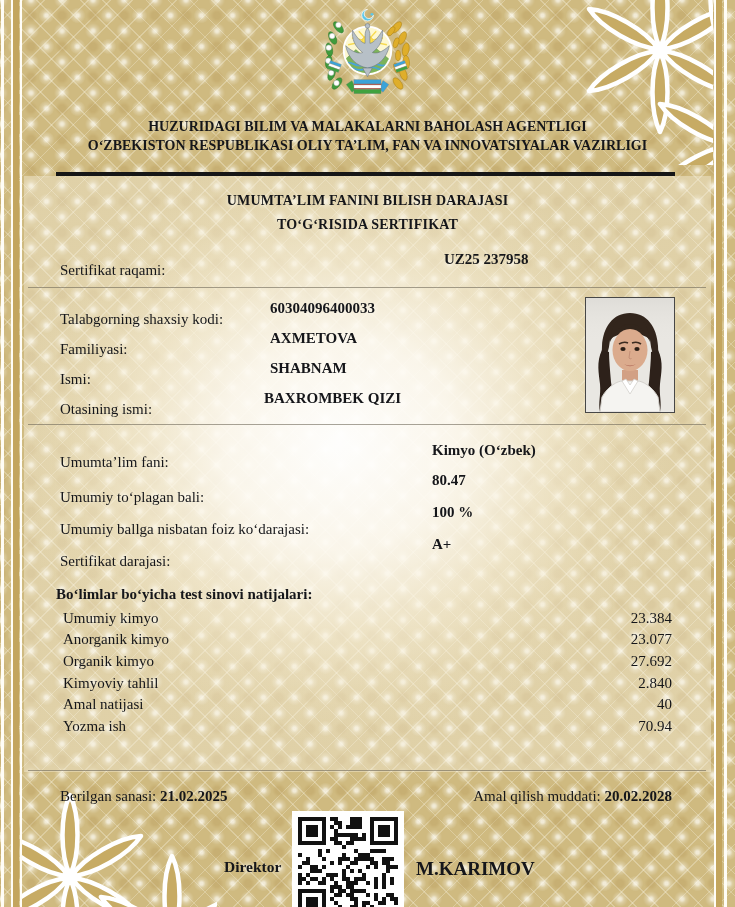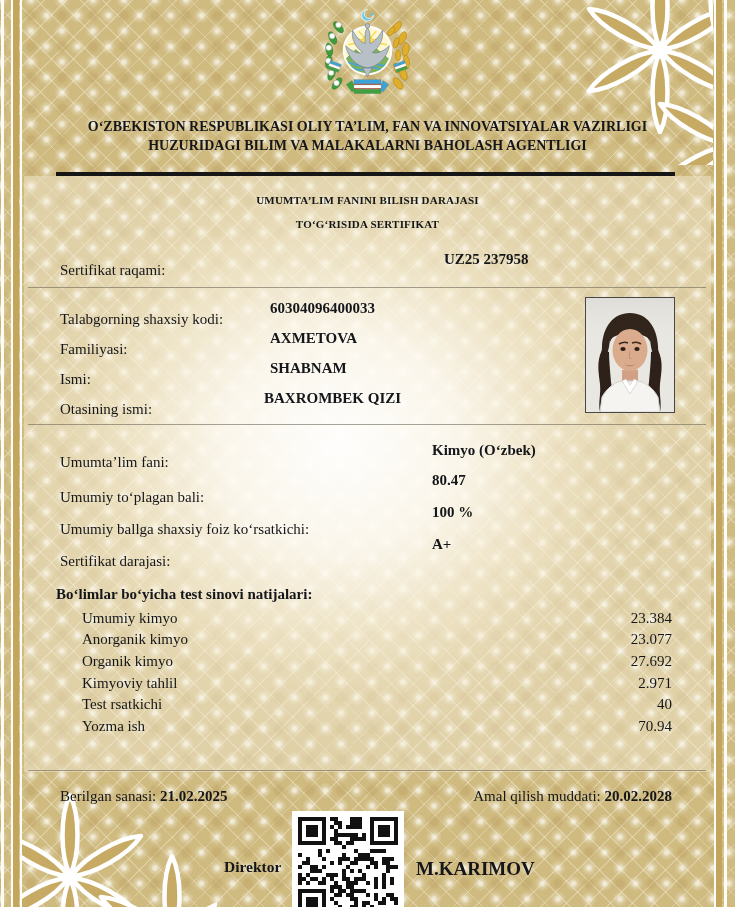--- a/index.html
+++ b/index.html
@@ -30,24 +30,24 @@
   .ornament{position:absolute;overflow:hidden;}
   .petal-fill{fill:#c7ab64;stroke:#ffffff;stroke-width:4.5;stroke-linejoin:round;}
   
   #black-rule{position:absolute;left:56px;width:619px;top:172px;height:4px;background:#161616;}
   .divider{position:absolute;left:28px;right:29px;height:0;border-top:1px solid rgba(110,104,88,.60);}
   
   .row{position:absolute;left:0;width:100%;font-size:15px;line-height:17px;}
   .lbl{position:absolute;left:60px;white-space:nowrap;margin-top:11px;}
   .val{position:absolute;font-weight:bold;white-space:nowrap;}
   #ministry{position:absolute;top:117px;left:0;width:100%;text-align:center;font-weight:bold;font-size:14px;line-height:19px;}
-  #cert-title{position:absolute;top:189px;left:0;width:100%;text-align:center;font-weight:bold;font-size:11px;line-height:23.5px;letter-spacing:.2px;}
+  #cert-title{position:absolute;top:189px;left:0;width:100%;text-align:center;font-weight:bold;font-size:14px;line-height:23.5px;letter-spacing:.2px;}
   #results-header{position:absolute;top:586px;left:56px;font-weight:bold;font-size:15px;}
   .trow{position:absolute;left:0;width:100%;font-size:15px;line-height:17px;}
-  .trow .tlbl{position:absolute;left:63px;white-space:nowrap;margin-left:19px;}
+  .trow .tlbl{position:absolute;left:63px;white-space:nowrap;}
   .trow .tval{position:absolute;right:63px;white-space:nowrap;}
   #photo-frame{position:absolute;left:585px;top:297px;width:88px;height:114px;border:1px solid #474747;background:#e9e7e2;}
   #qr-box{position:absolute;left:292px;top:811px;width:112px;height:112px;background:#ffffff;}
   #date-row{position:absolute;top:788px;left:0;width:100%;font-size:15px;}
   #issued{position:absolute;left:60px;white-space:nowrap;}
   #valid{position:absolute;right:63px;white-space:nowrap;margin-left:48px;}
   #director-label{position:absolute;left:224px;top:858px;font-weight:bold;font-size:15.5px;}
   #director-name{position:absolute;left:416px;top:858px;font-weight:bold;font-size:19px;}
   #emblem{position:absolute;left:319px;top:6px;width:97px;height:93px;}
 </style>
@@ -196,22 +196,22 @@
         <rect x="36" y="76" width="28" height="4.5" fill="#3ba3d8"></rect>
         <rect x="36" y="80.5" width="28" height="1" fill="#d03a2a"></rect>
         <rect x="36" y="81.5" width="28" height="3.5" fill="#ffffff"></rect>
         <rect x="36" y="85" width="28" height="1" fill="#d03a2a"></rect>
         <rect x="36" y="86" width="28" height="4.5" fill="#3fa23f"></rect>
       </g>
     </svg>
   </div>
 
   <div id="ministry">
+    <div>HUZURIDAGI BILIM VA MALAKALARNI BAHOLASH AGENTLIGI</div>
     <div>O‘ZBEKISTON RESPUBLIKASI OLIY TA’LIM, FAN VA INNOVATSIYALAR VAZIRLIGI</div>
-    <div>HUZURIDAGI BILIM VA MALAKALARNI BAHOLASH AGENTLIGI</div>
   </div>
 
   <div id="black-rule"></div>
 
   <div id="cert-title">
     <div>UMUMTA’LIM FANINI BILISH DARAJASI</div>
     <div>TO‘G‘RISIDA SERTIFIKAT</div>
   </div>
 
   <div class="row" style="top:251px">
@@ -269,21 +269,21 @@
 
   <div class="row" style="top:443px">
     <span class="lbl">Umumta’lim fani:</span>
     <span class="val" style="left:432px;top:-1px">Kimyo (O‘zbek)</span>
   </div>
   <div class="row" style="top:478px">
     <span class="lbl">Umumiy to‘plagan bali:</span>
     <span class="val" style="left:432px;top:-6px">80.47</span>
   </div>
   <div class="row" style="top:510px">
-    <span class="lbl">Umumiy ballga shaxsiy foiz ko‘rsatkichi:</span>
+    <span class="lbl">Umumiy ballga nisbatan foiz ko‘darajasi:</span>
     <span class="val" style="left:432px;top:-6px">100 %</span>
   </div>
   <div class="row" style="top:542px">
     <span class="lbl">Sertifikat darajasi:</span>
     <span class="val" style="left:432px;top:-6px">A+</span>
   </div>
 
   <div id="results-header">Bo‘limlar bo‘yicha test sinovi natijalari:</div>
 
   <div class="trow" style="top:610px">
@@ -293,24 +293,24 @@
   <div class="trow" style="top:631px">
     <span class="tlbl">Anorganik kimyo</span>
     <span class="tval">23.077</span>
   </div>
   <div class="trow" style="top:653px">
     <span class="tlbl">Organik kimyo</span>
     <span class="tval">27.692</span>
   </div>
   <div class="trow" style="top:675px">
     <span class="tlbl">Kimyoviy tahlil</span>
-    <span class="tval">2.971</span>
+    <span class="tval">2.840</span>
   </div>
   <div class="trow" style="top:696px">
-    <span class="tlbl">Test rsatkichi</span>
+    <span class="tlbl">Amal natijasi</span>
     <span class="tval">40</span>
   </div>
   <div class="trow" style="top:718px">
     <span class="tlbl">Yozma ish</span>
     <span class="tval">70.94</span>
   </div>
 
   <div class="divider" style="top:770px"></div>
 
   <div id="date-row">

